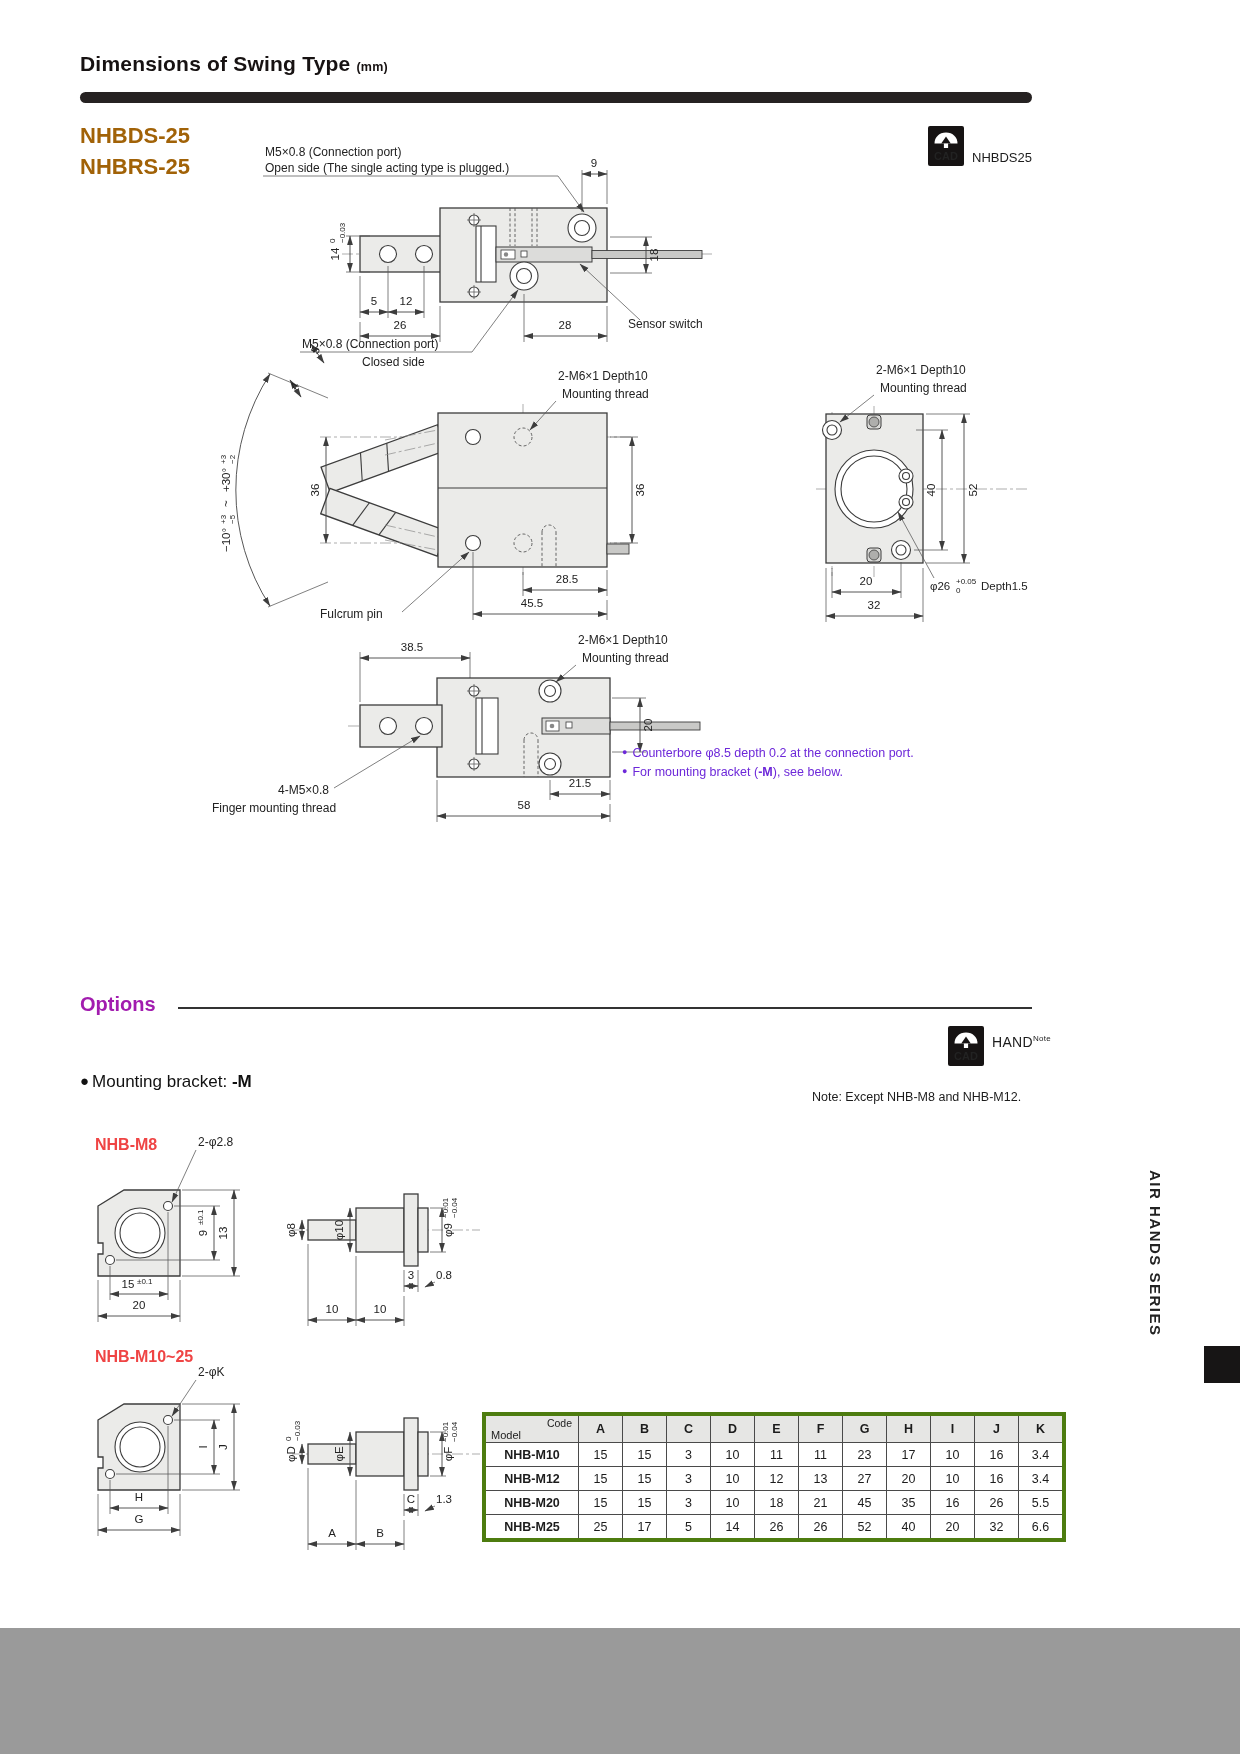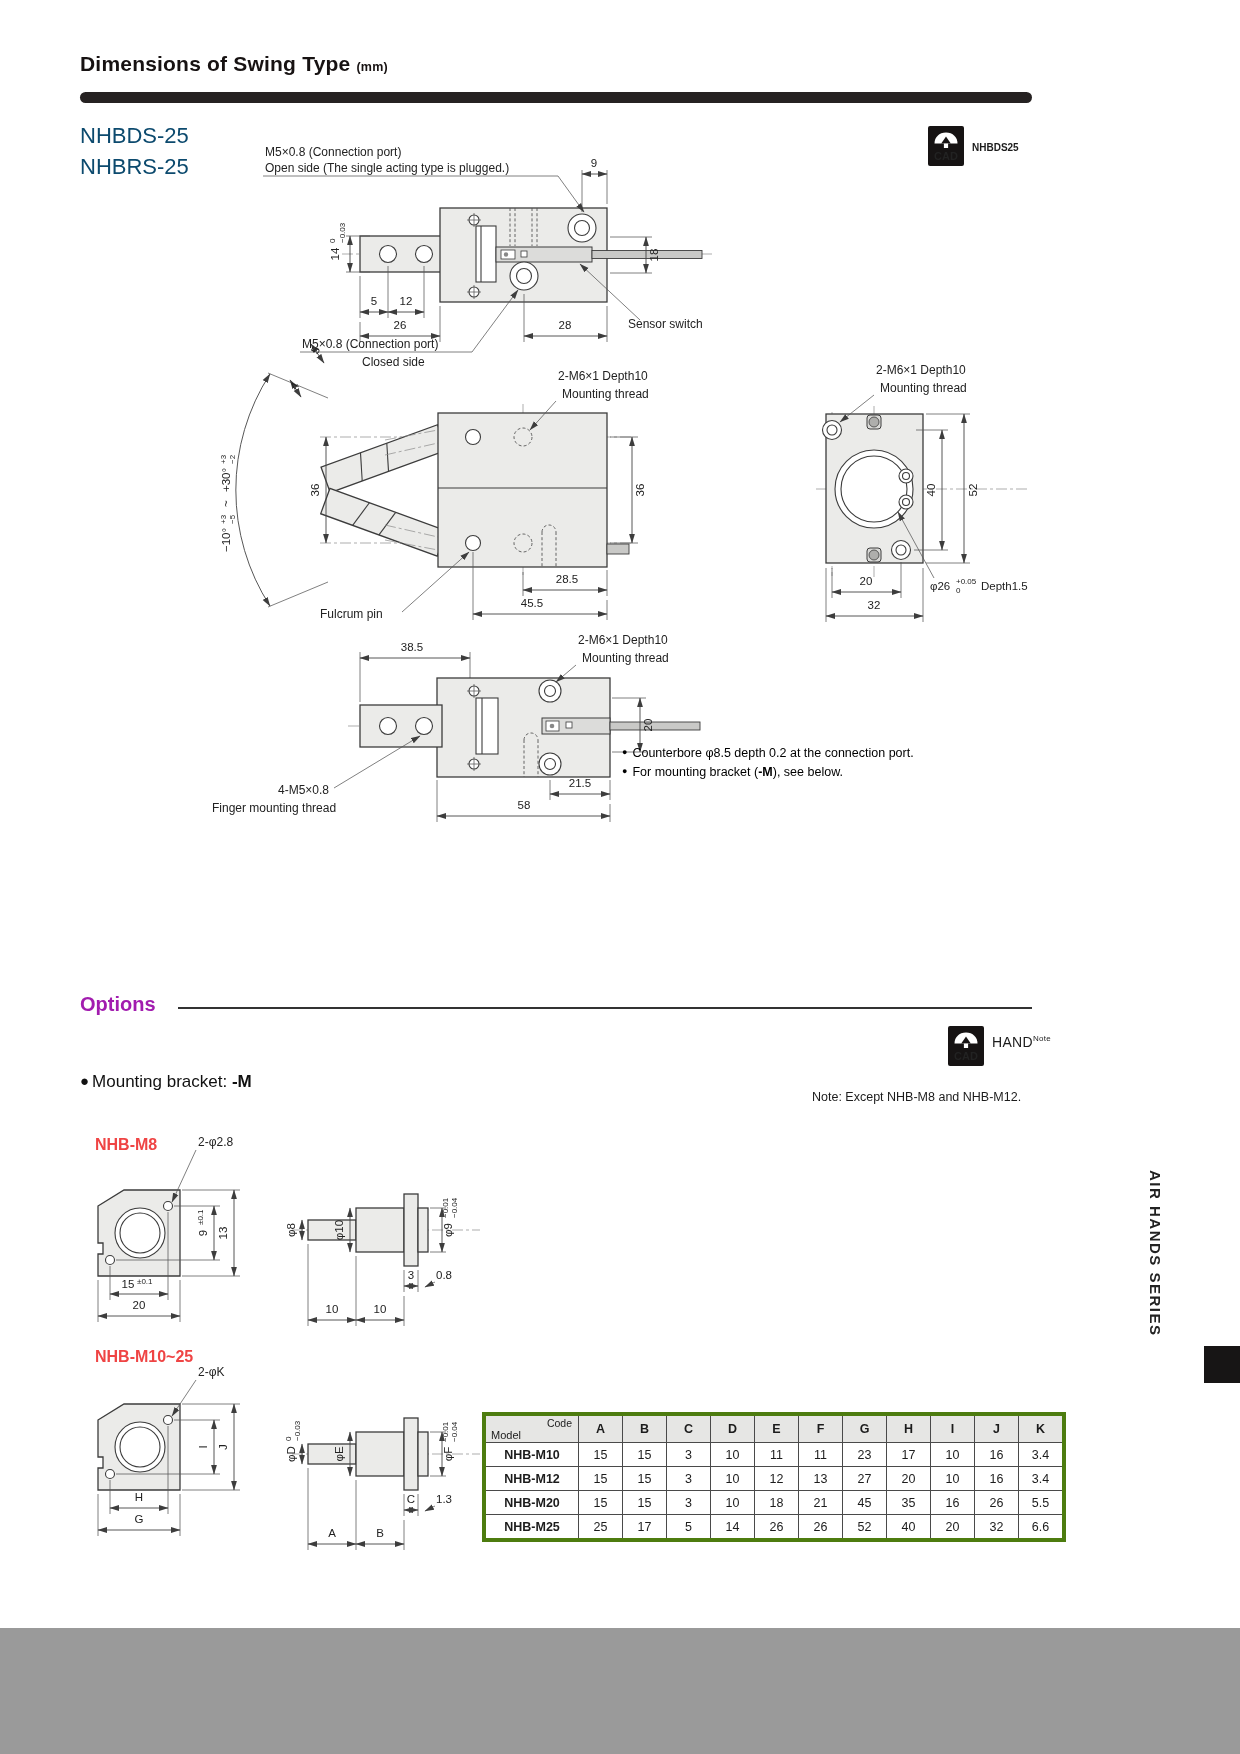--- a/index.html
+++ b/index.html
@@ -3,31 +3,31 @@
 <meta charset="utf-8">
 <style>
   html,body{margin:0;padding:0;background:#9a9a9a;}
   #page{position:relative;width:1240px;height:1628px;background:#ffffff;margin:0 auto;
         font-family:"Liberation Sans","DejaVu Sans",sans-serif;color:#1c1c1c;overflow:hidden;}
   .abs{position:absolute;}
   
   .title{left:80px;top:52px;font-size:21px;font-weight:800;color:#171212;letter-spacing:.2px;}
   .title .unit{font-size:12.5px;font-weight:700;margin-left:6px;}
   .rule{left:80px;top:92px;width:952px;height:11px;background:#262222;border-radius:6px;}
-  .models{left:80px;top:120px;font-size:22px;font-weight:400;line-height:31px;color:#0c4a6e;}
+  .models{left:80px;top:120px;font-size:22px;font-weight:700;line-height:31px;color:#a16207;}
   
   .cadbadge{width:36px;height:40px;}
   .badge-wrap1{left:928px;top:126px;display:flex;align-items:flex-start;gap:8px;}
-  .badge-ref{font-size:10px;margin-top:16px;font-weight:bold;}
+  .badge-ref{font-size:13px;margin-top:24px;}
   .badge-wrap2{left:928px;top:1026px;display:flex;align-items:flex-start;gap:8px;padding-left:20px;}
   .hand-lbl{font-size:14px;margin-top:8px;letter-spacing:.3px;}
   .hand-lbl sup{font-size:8px;}
   .opt-note{left:812px;top:1090px;font-size:12.5px;}
   
-  .notes{left:622px;top:744px;width:418px;font-size:12.5px;line-height:17px;color:#000000;}
+  .notes{left:622px;top:744px;width:418px;font-size:12.5px;line-height:17px;color:#6d28d9;}
   .notes .ni{padding-left:15px;text-indent:-15px;margin-bottom:1px;}
   .notes .blt{font-size:9px;vertical-align:1.5px;margin-right:5px;}
   
   .opt-head{left:80px;top:993px;font-size:20px;font-weight:800;color:#a21caf;}
   .opt-rule{left:178px;top:1007px;width:854px;height:2px;background:#333;}
   .mbracket{left:80px;top:1072px;font-size:17px;color:#111;}
   .mbracket .bigblt{font-size:15px;vertical-align:1px;margin-right:3px;}
   .mbracket b{font-weight:800;}
   .sub-title{font-size:16px;font-weight:700;color:#ef4444;}
   

